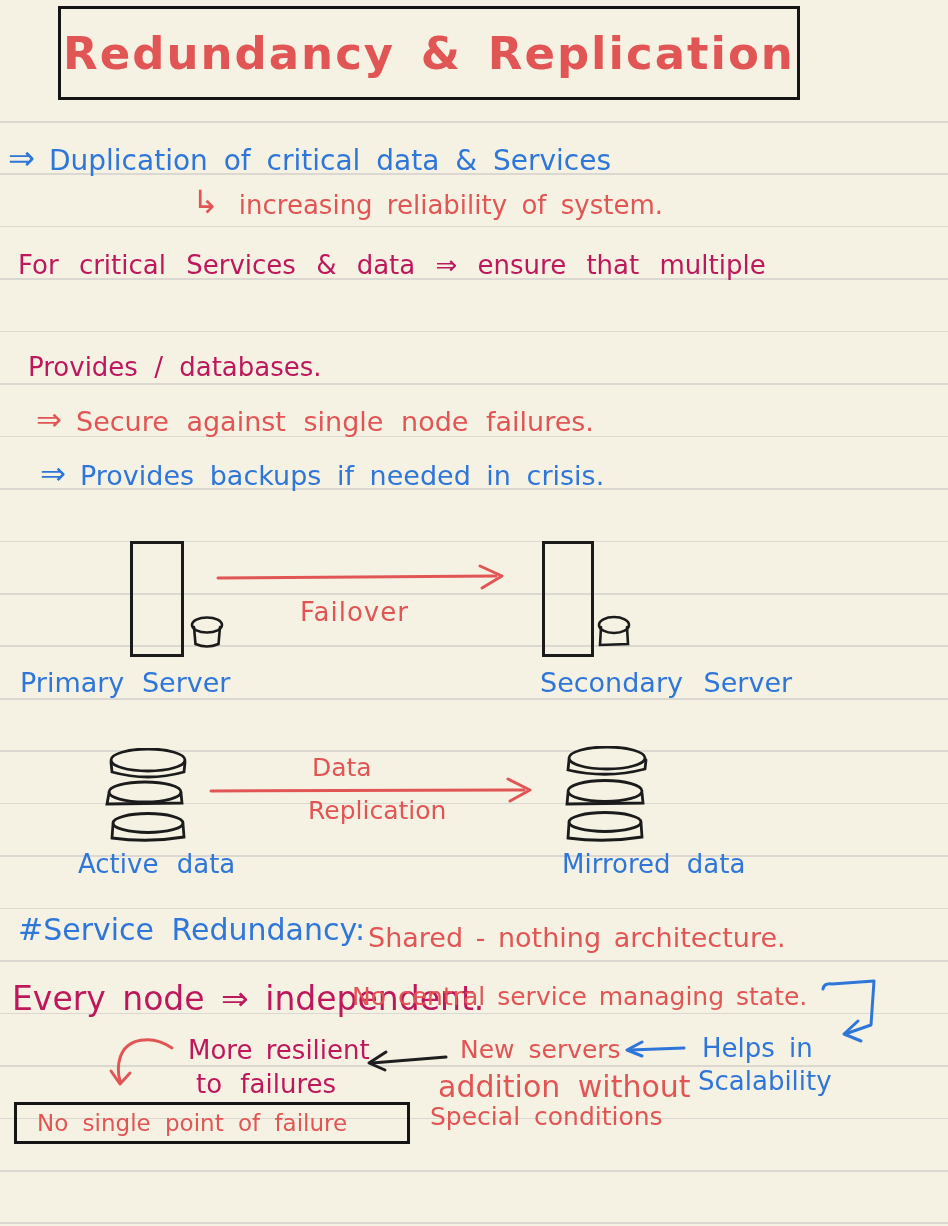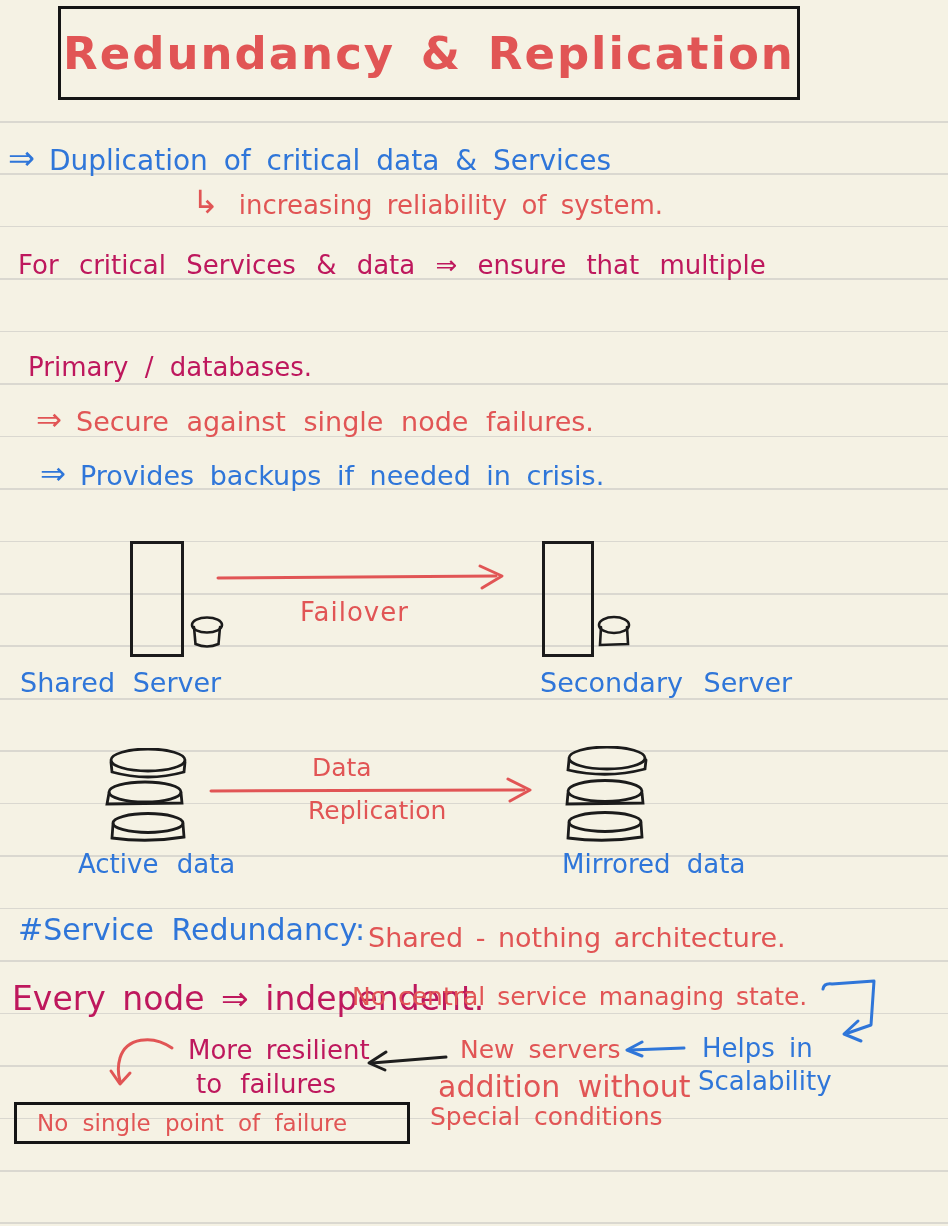--- a/index.html
+++ b/index.html
@@ -46,21 +46,21 @@
 
   <div class="t blue" style="left:8px;top:140px;font-size:28px;word-spacing:7px;">
     <span class="arr">⇒</span><span>Duplication of critical data &amp; Services</span>
   </div>
 
   <div class="t red" style="left:192px;top:184px;font-size:26px;word-spacing:6px;">
     <span class="arr" style="font-size:32px;margin-right:20px;">↳</span><span>increasing reliability of system.</span>
   </div>
 
   <div class="t ink" style="left:18px;top:250px;font-size:26px;word-spacing:12px;">For critical Services &amp; data ⇒ ensure that multiple</div>
-  <div class="t ink" style="left:28px;top:352px;font-size:26px;word-spacing:8px;">Primary / databases.</div>
+  <div class="t ink" style="left:28px;top:352px;font-size:26px;word-spacing:8px;">Provides / databases.</div>
 
   <div class="t red" style="left:36px;top:402px;font-size:27px;word-spacing:9px;">
     <span class="arr">⇒</span><span>Secure against single node failures.</span>
   </div>
   <div class="t blue" style="left:40px;top:456px;font-size:27px;word-spacing:7px;">
     <span class="arr">⇒</span><span>Provides backups if needed in crisis.</span>
   </div>
 
   <div class="serverrect" style="left:130px;top:541px;width:48px;height:110px;"></div>
   <svg style="position:absolute;left:189px;top:616px;" width="36" height="33" viewBox="0 0 36 33">
@@ -70,21 +70,21 @@
   <svg style="position:absolute;left:214px;top:563px;" width="296" height="28" viewBox="0 0 296 28" preserveAspectRatio="none">
     <line x1="4" y1="15" x2="282" y2="13" stroke="#e15555" stroke-width="3" stroke-linecap="round"></line>
     <path d="M266 3 L288 13 L268 25" fill="none" stroke="#e15555" stroke-width="3" stroke-linecap="round" stroke-linejoin="round"></path>
   </svg>
   <div class="t red" style="left:300px;top:597px;font-size:26px;letter-spacing:1px;">Failover</div>
   <div class="serverrect" style="left:542px;top:541px;width:46px;height:110px;"></div>
   <svg style="position:absolute;left:596px;top:615px;" width="36" height="35" viewBox="0 0 36 35">
     <ellipse cx="18" cy="10" rx="15" ry="8" fill="#f5f2e4" stroke="#1b1b1b" stroke-width="2.6"></ellipse>
     <path d="M5 12 L4 30 L32 29 L31 12" fill="none" stroke="#1b1b1b" stroke-width="2.6" stroke-linecap="round"></path>
   </svg>
-  <div class="t blue" style="left:20px;top:667px;font-size:27px;word-spacing:9px;">Shared Server</div>
+  <div class="t blue" style="left:20px;top:667px;font-size:27px;word-spacing:9px;">Primary Server</div>
   <div class="t blue" style="left:540px;top:667px;font-size:27px;word-spacing:12px;">Secondary Server</div>
 
   <svg style="position:absolute;left:105px;top:748px;" width="86" height="97" viewBox="0 0 86 97">
     <g transform="translate(3,0)">
       <ellipse cx="40" cy="12" rx="37" ry="11" fill="#f5f2e4" stroke="#1b1b1b" stroke-width="2.8"></ellipse>
       <path d="M3 14 L4 24 Q40 34 76 24 L77 14" fill="none" stroke="#1b1b1b" stroke-width="2.8" stroke-linecap="round"></path>
     </g>
     <g transform="translate(0,33)">
       <ellipse cx="40" cy="11" rx="36" ry="10" fill="#f5f2e4" stroke="#1b1b1b" stroke-width="2.8"></ellipse>
       <path d="M4 12 L2 23 L77 22 L76 12" fill="none" stroke="#1b1b1b" stroke-width="2.8" stroke-linecap="round"></path>

